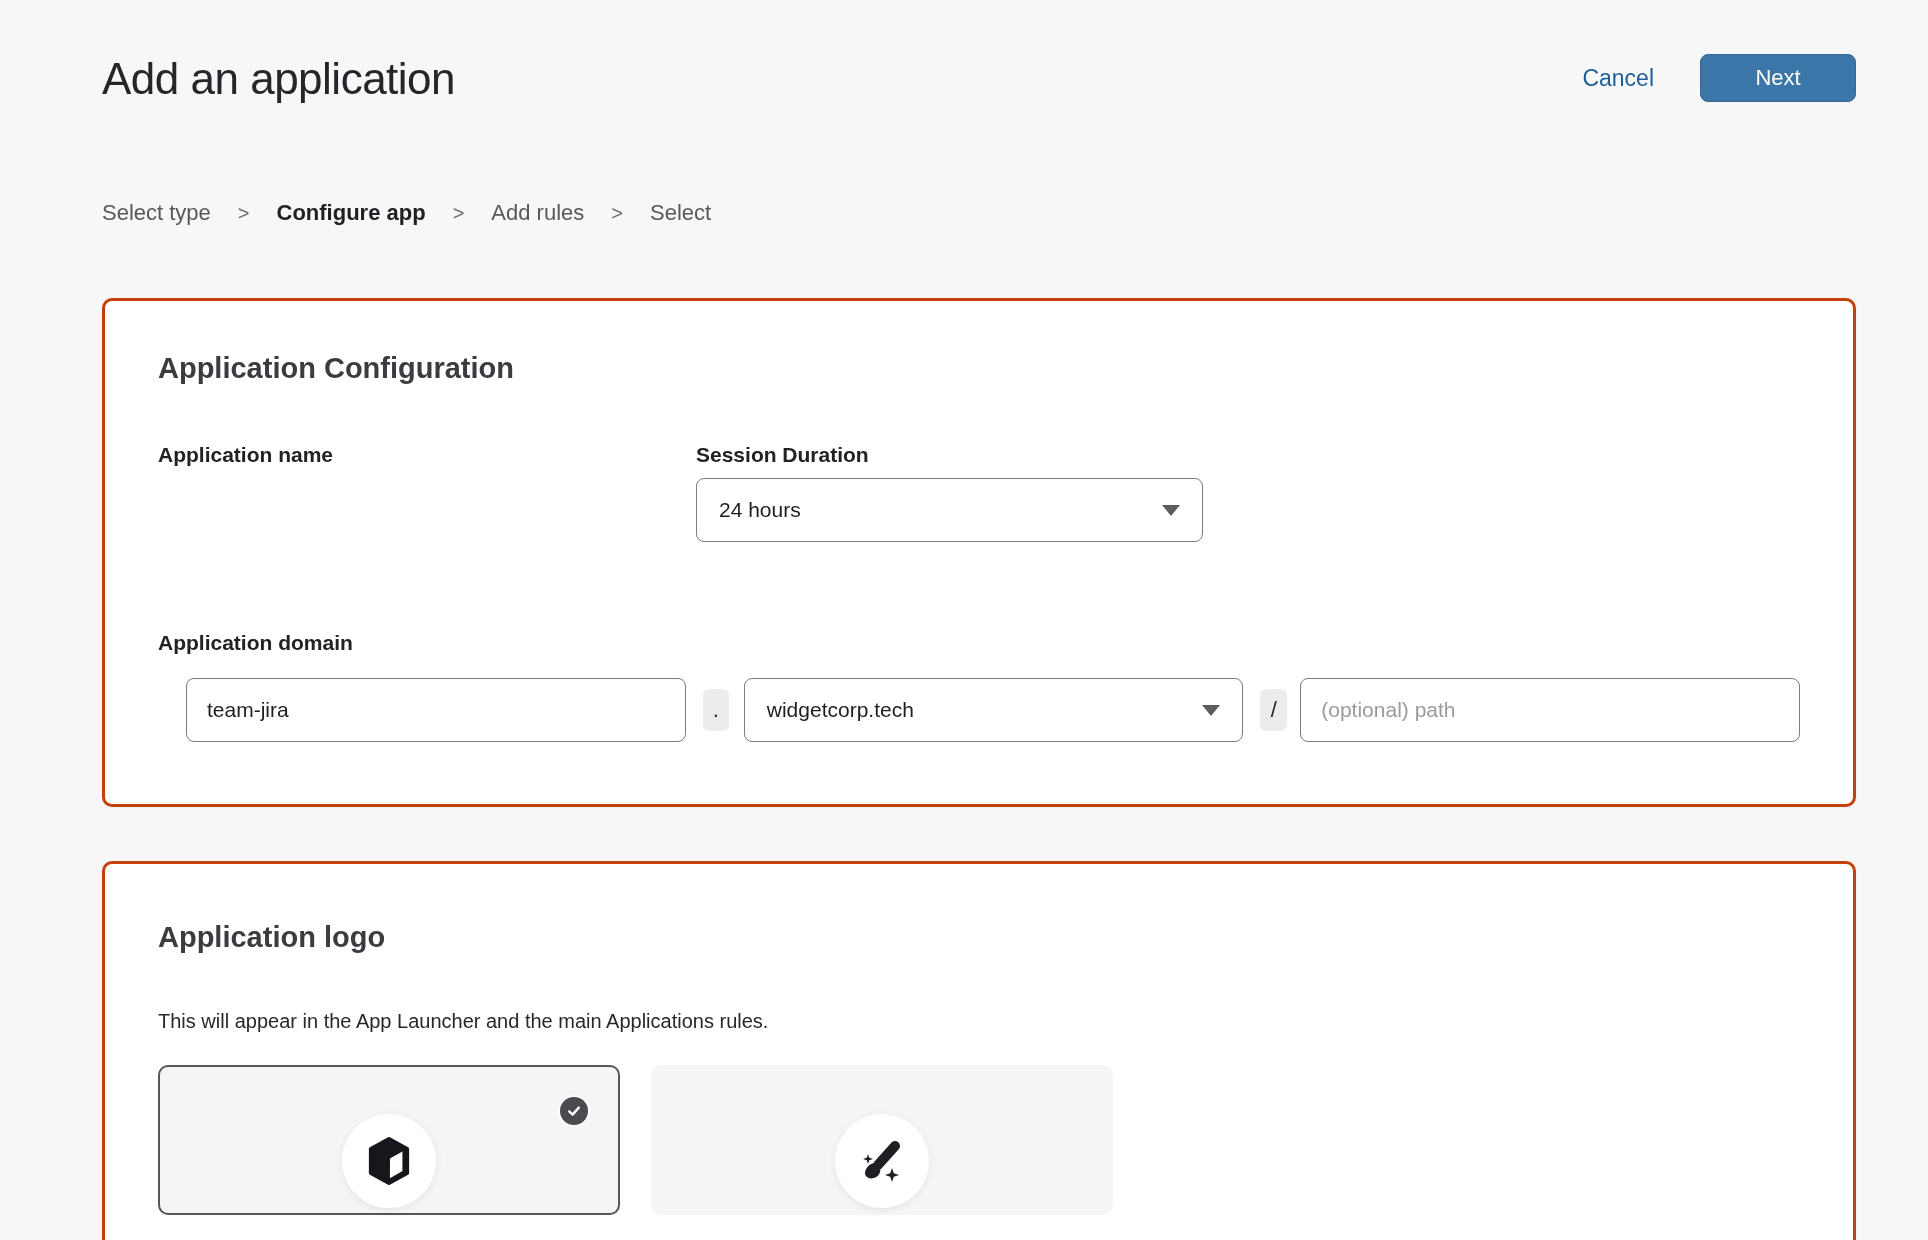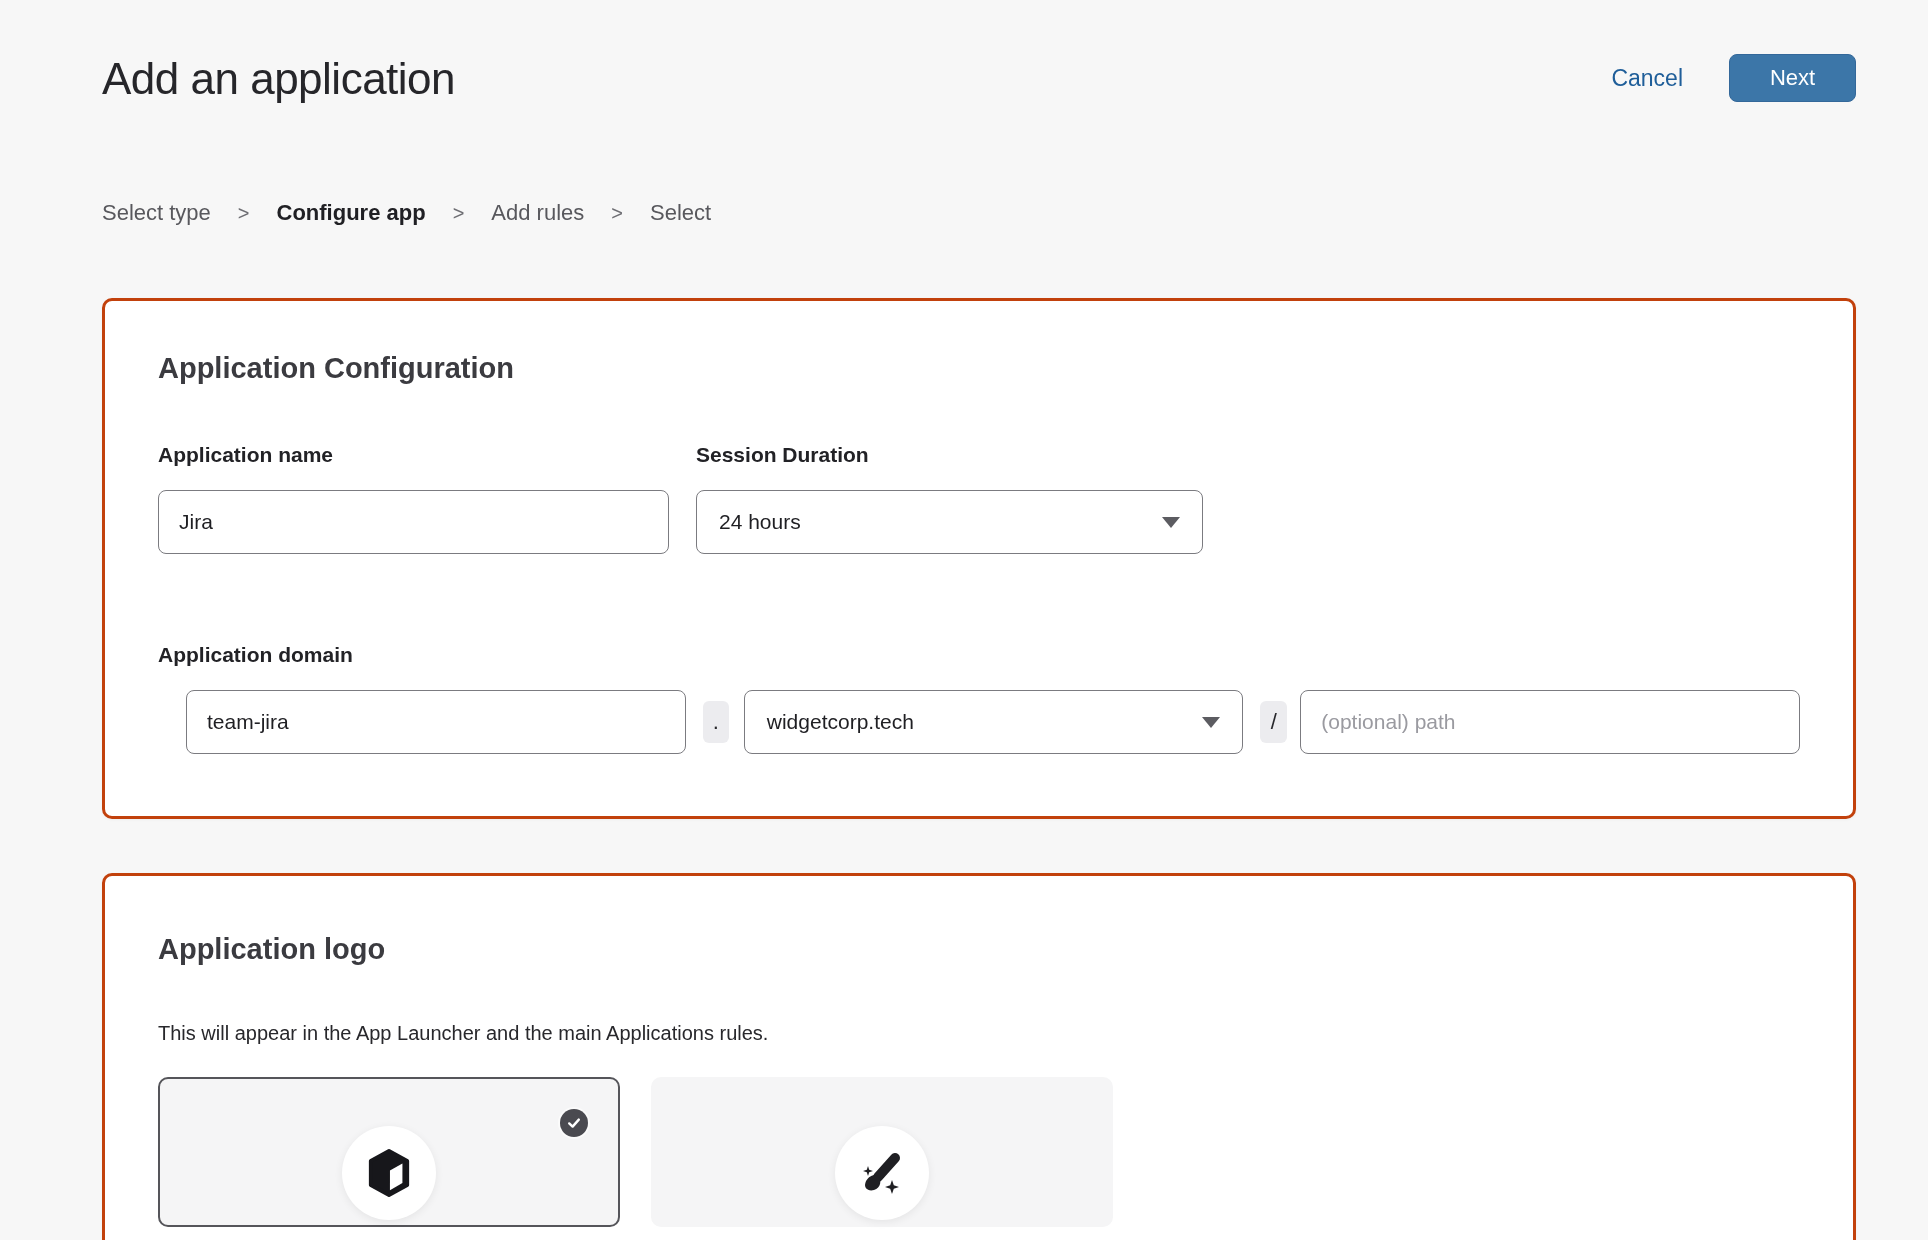--- a/index.html
+++ b/index.html
@@ -13,41 +13,41 @@
 
   
   .header-row { display:flex; align-items:flex-start; justify-content:space-between; padding-top:54px; }
   .page-title { font-size:44px; font-weight:400; letter-spacing:-0.5px; color:#26262a; }
   .header-actions { display:flex; align-items:center; }
   .cancel-link {
     font-size:23px; color:#1f5e99; background:none; border:none; cursor:pointer;
     font-family:inherit; margin-right:46px;
   }
   .next-btn {
-    width:127px; height:48px; background:#3c76a8; border:1px solid #34689a;
+    width:156px; height:48px; background:#3c76a8; border:1px solid #34689a;
     border-radius:8px; color:#ffffff; font-size:22px; font-family:inherit; cursor:pointer;
   }
 
   
   .breadcrumb { display:flex; align-items:center; column-gap:27px; margin-top:96px; font-size:22px; color:#58585d; }
   .crumb { cursor:pointer; }
   .crumb.active { font-weight:bold; color:#202024; }
   .crumb-sep { color:#6e6e73; font-size:20px; }
 
   
   .card {
     background:#ffffff; border:3px solid #c2410c; border-radius:10px;
     box-shadow:0 1px 3px rgba(0,0,0,0.04);
   }
   .card-config { margin-top:72px; padding:50px 53px 62px 53px; }
   .card-logo   { margin-top:54px; padding:56px 53px 60px 53px; height:400px; }
   .card-heading { font-size:29px; font-weight:bold; color:#3b3b40; line-height:35px; }
 
   
-  .field-label { display:block; font-size:21px; font-weight:bold; color:#222226; line-height:26px; margin-bottom:22px; }
+  .field-label { display:block; font-size:21px; font-weight:bold; color:#222226; line-height:26px; margin-bottom:10px; }
   .form-row-1 { display:flex; column-gap:27px; margin-top:56px; }
   .fg-name { width:511px; }
   .fg-session { width:507px; }
   .text-input {
     width:100%; height:64px; border:1.5px solid #7b7b80; border-radius:8px;
     background:#fff; padding:0 20px; font-size:21px; color:#1f1f23; font-family:inherit;
   }
   .text-input::placeholder { color:#9a9aa0; }
   .select-box {
     position:relative; height:64px; border:1.5px solid #7b7b80; border-radius:8px;
@@ -114,21 +114,20 @@
     <span class="crumb-sep">&gt;</span>
     <span class="crumb">Select</span>
   </nav>
 
   <section class="card card-config">
     <h2 class="card-heading">Application Configuration</h2>
 
     <div class="form-row-1">
       <div class="fg-name">
         <label class="field-label">Application name</label>
-        <input class="text-input" type="text" value="Jira" style="">
       </div>
       <div class="fg-session">
         <label class="field-label">Session Duration</label>
         <div class="select-box">
           <span>24 hours</span>
           <span class="caret"></span>
         </div>
       </div>
     </div>
 

